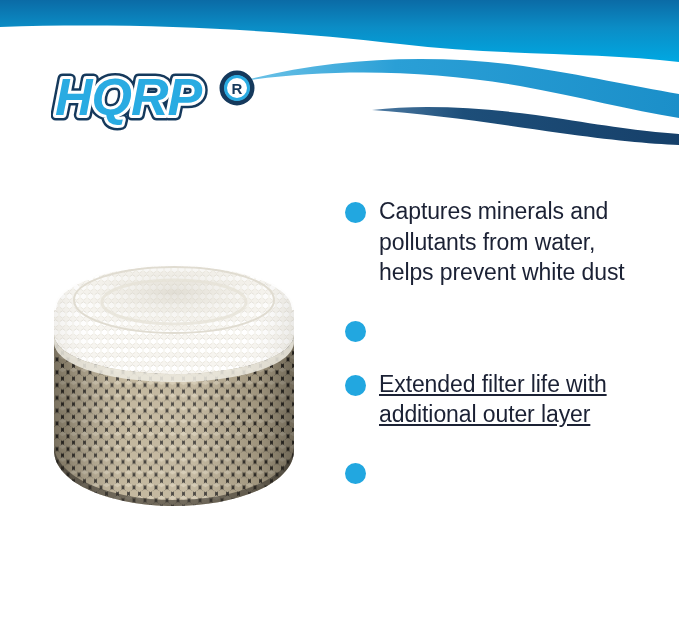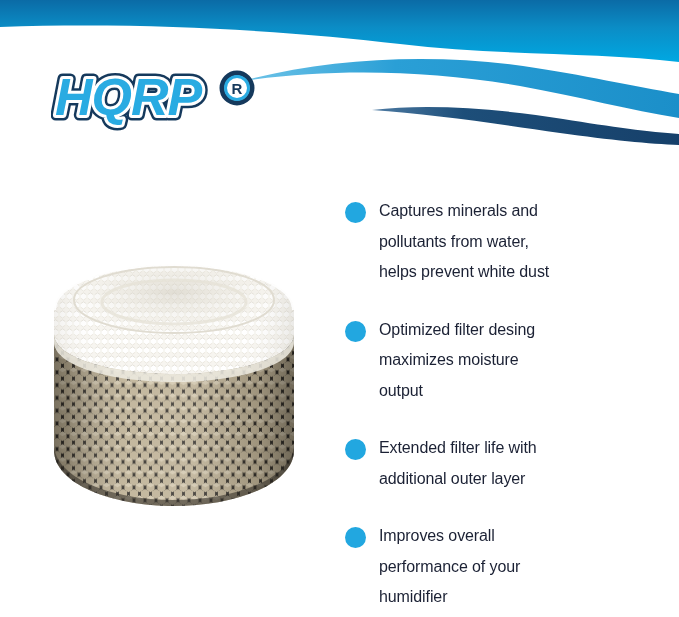--- a/index.html
+++ b/index.html
@@ -82,21 +82,21 @@
     width: 21px;
     height: 21px;
     border-radius: 50%;
     background: #22a7e0;
     margin-top: 6px;
     margin-right: 13px;
   }
   .feature-text {
     flex: 1 1 auto;
     font-family: "Liberation Sans", sans-serif;
-    font-size: 16px;
+    font-size: 23px;
     line-height: 30.5px;
     color: #1b2134;
     letter-spacing: -0.1px;
     white-space: pre-line;
   }
 </style>
 </head>
 <body>
 
 <div class="header-banner">
@@ -236,28 +236,22 @@
 
 <ul class="feature-list">
   <li class="feature-item">
     <span class="feature-bullet" style="background: rgb(34, 167, 224);"></span>
     <span class="feature-text" style="color: rgb(27, 33, 52);">Captures minerals and
 pollutants from water,
 helps prevent white dust</span>
   </li>
   <li class="feature-item">
     <span class="feature-bullet" style="background: rgb(34, 167, 224);"></span>
-    <span class="feature-text" style="color: rgb(27, 33, 52);">Optimized filter desing
-maximizes moisture
-output</span>
-  </li>
-  <li class="feature-item">
-    <span class="feature-bullet" style="background: rgb(34, 167, 224);"></span>
-    <span class="feature-text" style="color: rgb(27, 33, 52);">Extended filter life with
+  </li>
+  <li class="feature-item">
+    <span class="feature-bullet" style="background: rgb(34, 167, 224);"></span>
+    <span class="feature-text" style="color: rgb(27, 33, 52); text-decoration: underline;">Extended filter life with
 additional outer layer</span>
   </li>
   <li class="feature-item">
     <span class="feature-bullet" style="background: rgb(34, 167, 224);"></span>
-    <span class="feature-text" style="color: rgb(27, 33, 52);">Improves overall
-performance of your
-humidifier</span>
   </li>
 </ul>
 
 </body></html>

